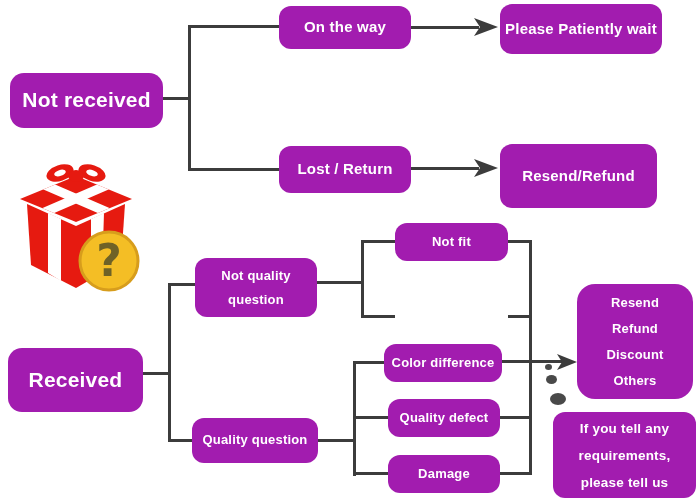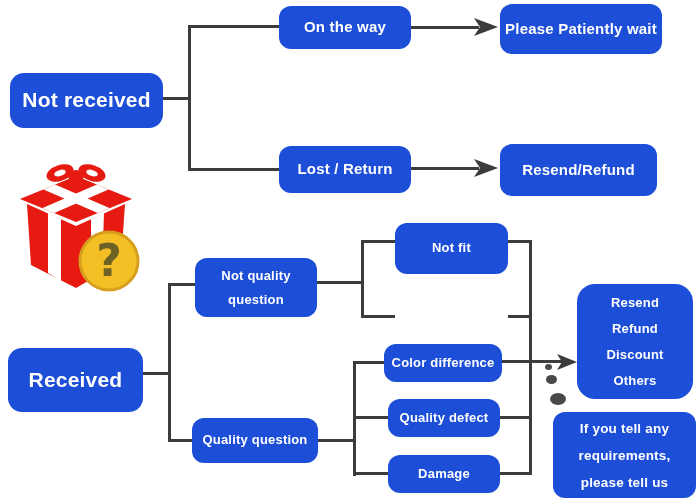--- a/index.html
+++ b/index.html
@@ -1,21 +1,21 @@
 <!DOCTYPE html>
 <html><head>
 <meta charset="utf-8">
 <style>
   html,body { margin:0; padding:0; background:#ffffff; }
   #canvas {
     position:relative; width:700px; height:500px; background:#ffffff;
     font-family:"Liberation Sans", sans-serif; overflow:hidden;
   }
   .node {
-    position:absolute; background:#1d4ed8; color:#ffffff; font-weight:bold;
+    position:absolute; background:#a21caf; color:#ffffff; font-weight:bold;
     display:flex; flex-direction:column; align-items:center; justify-content:center;
     text-align:center; border-radius:12px; line-height:1.25; letter-spacing:.2px;
   }
   .fz22 { font-size:21px; }
   .fz15 { font-size:15px; }
   .fz13 { font-size:13px; }
   .lh24 .ln { line-height:24px; }
   .lh26 .ln { line-height:26px; }
   .lh27 .ln { line-height:27px; }
   .hline, .vline { position:absolute; background:#3c3c3c; }
@@ -82,30 +82,30 @@
   </div>
 
   <div class="node fz15" style="left:500px;top:4px;width:162px;height:50px">
     <span class="ln">Please Patiently wait</span>
   </div>
 
   <div class="node fz15" style="left:279px;top:146px;width:132px;height:47px">
     <span class="ln">Lost / Return</span>
   </div>
 
-  <div class="node fz15" style="left:500px;top:144px;width:157px;height:52px">
+  <div class="node fz15" style="left:500px;top:144px;width:157px;height:64px">
     <span class="ln">Resend/Refund</span>
   </div>
 
   <div class="node fz13 lh24" style="left:195px;top:258px;width:122px;height:59px">
     <span class="ln">Not quality</span>
     <span class="ln">question</span>
   </div>
 
-  <div class="node fz13" style="left:395px;top:223px;width:113px;height:51px">
+  <div class="node fz13" style="left:395px;top:223px;width:113px;height:38px">
     <span class="ln">Not fit</span>
   </div>
 
 
   <div class="node fz22" style="left:8px;top:348px;width:135px;height:64px;border-radius:14px">
     <span class="ln">Received</span>
   </div>
 
   <div class="node fz13" style="left:192px;top:418px;width:126px;height:45px">
     <span class="ln">Quality question</span>

